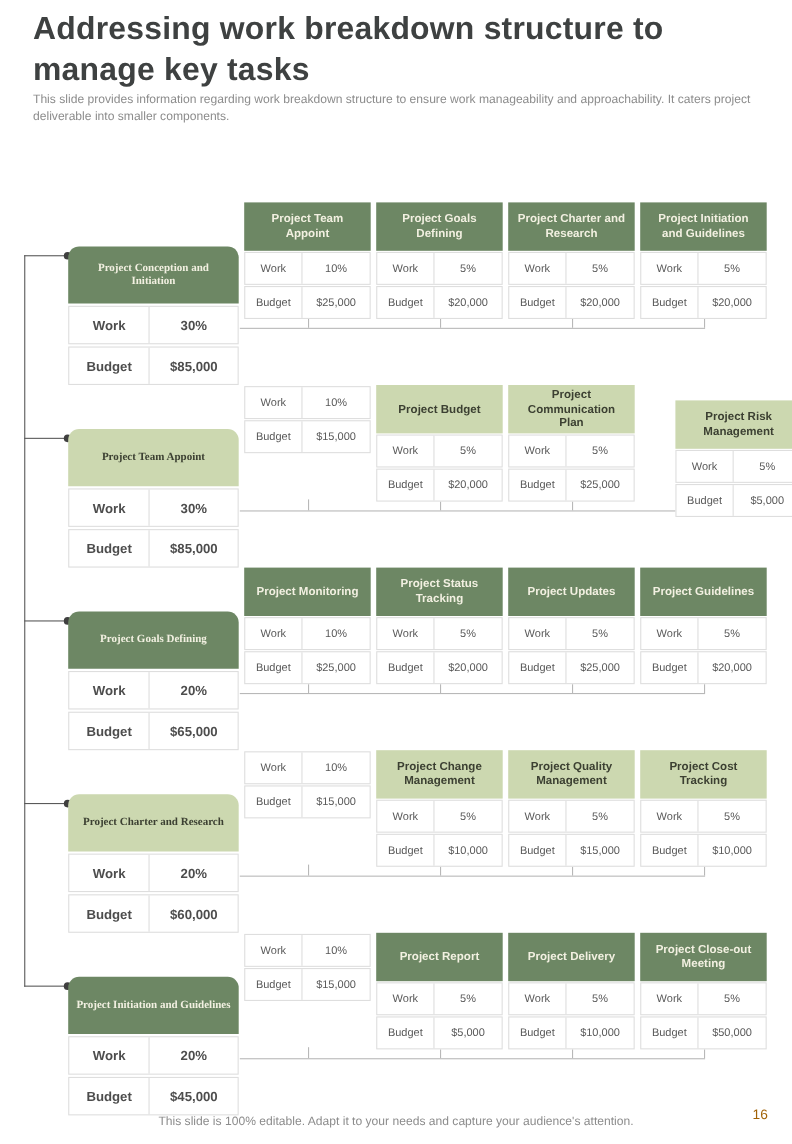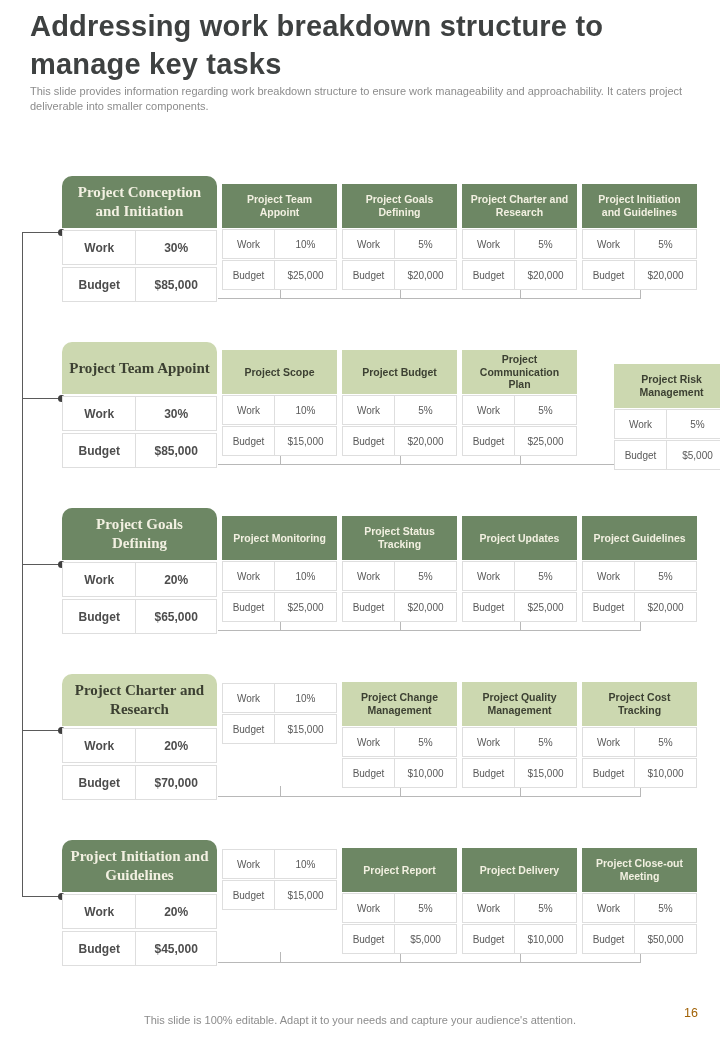--- a/index.html
+++ b/index.html
@@ -21,21 +21,21 @@
 
   
   .rows { position:absolute; left:62px; top:176px; }
   .row { display:flex; align-items:flex-start; height:122px; margin-bottom:44px; }
 
   .main-card { width:155px; flex:0 0 155px; }
   .main-card .hd {
     height:52px; border-radius:10px 10px 0 0;
     display:flex; align-items:center; justify-content:center; text-align:center;
     font-family:"Liberation Serif", serif; font-weight:bold;
-    font-size:15px; line-height:1.25; padding:12px 7px; box-sizing:border-box;
+    font-size:10px; line-height:1.25; padding:12px 7px; box-sizing:border-box;margin-top:48px;
   }
   .main-card .cells .c-row {
     display:grid; grid-template-columns:48% 52%; height:33px; margin-top:2px;
     background:#fff; border:1px solid #dedede;
   }
   .main-card .cell {
     display:flex; align-items:center; justify-content:center;
     font-size:12px; font-weight:bold; color:#4d4d4d;
   }
   .main-card .cell.lbl { border-right:1px solid #dedede; }
@@ -197,21 +197,20 @@
               <div class="cell val">30%</div>
             </div>
             <div class="c-row">
               <div class="cell lbl">Budget</div>
               <div class="cell val">$85,000</div>
             </div>
           </div>
         </div>
         <div class="subs">
           <div class="subcard sub-idx-0">
-            <div class="hd">Project Scope</div>
             <div class="c-row">
               <div class="cell lbl">Work</div>
               <div class="cell val">10%</div>
             </div>
             <div class="c-row">
               <div class="cell lbl">Budget</div>
               <div class="cell val">$15,000</div>
             </div>
           </div>
           <div class="subcard sub-idx-1">
@@ -313,21 +312,21 @@
       <div class="row row-idx-3 theme-light">
         <div class="main-card">
           <div class="hd">Project Charter and Research</div>
           <div class="cells">
             <div class="c-row">
               <div class="cell lbl">Work</div>
               <div class="cell val">20%</div>
             </div>
             <div class="c-row">
               <div class="cell lbl">Budget</div>
-              <div class="cell val">$70,000</div>
+              <div class="cell val">$60,000</div>
             </div>
           </div>
         </div>
         <div class="subs">
           <div class="subcard sub-idx-0">
             <div class="c-row">
               <div class="cell lbl">Work</div>
               <div class="cell val">10%</div>
             </div>
             <div class="c-row">

